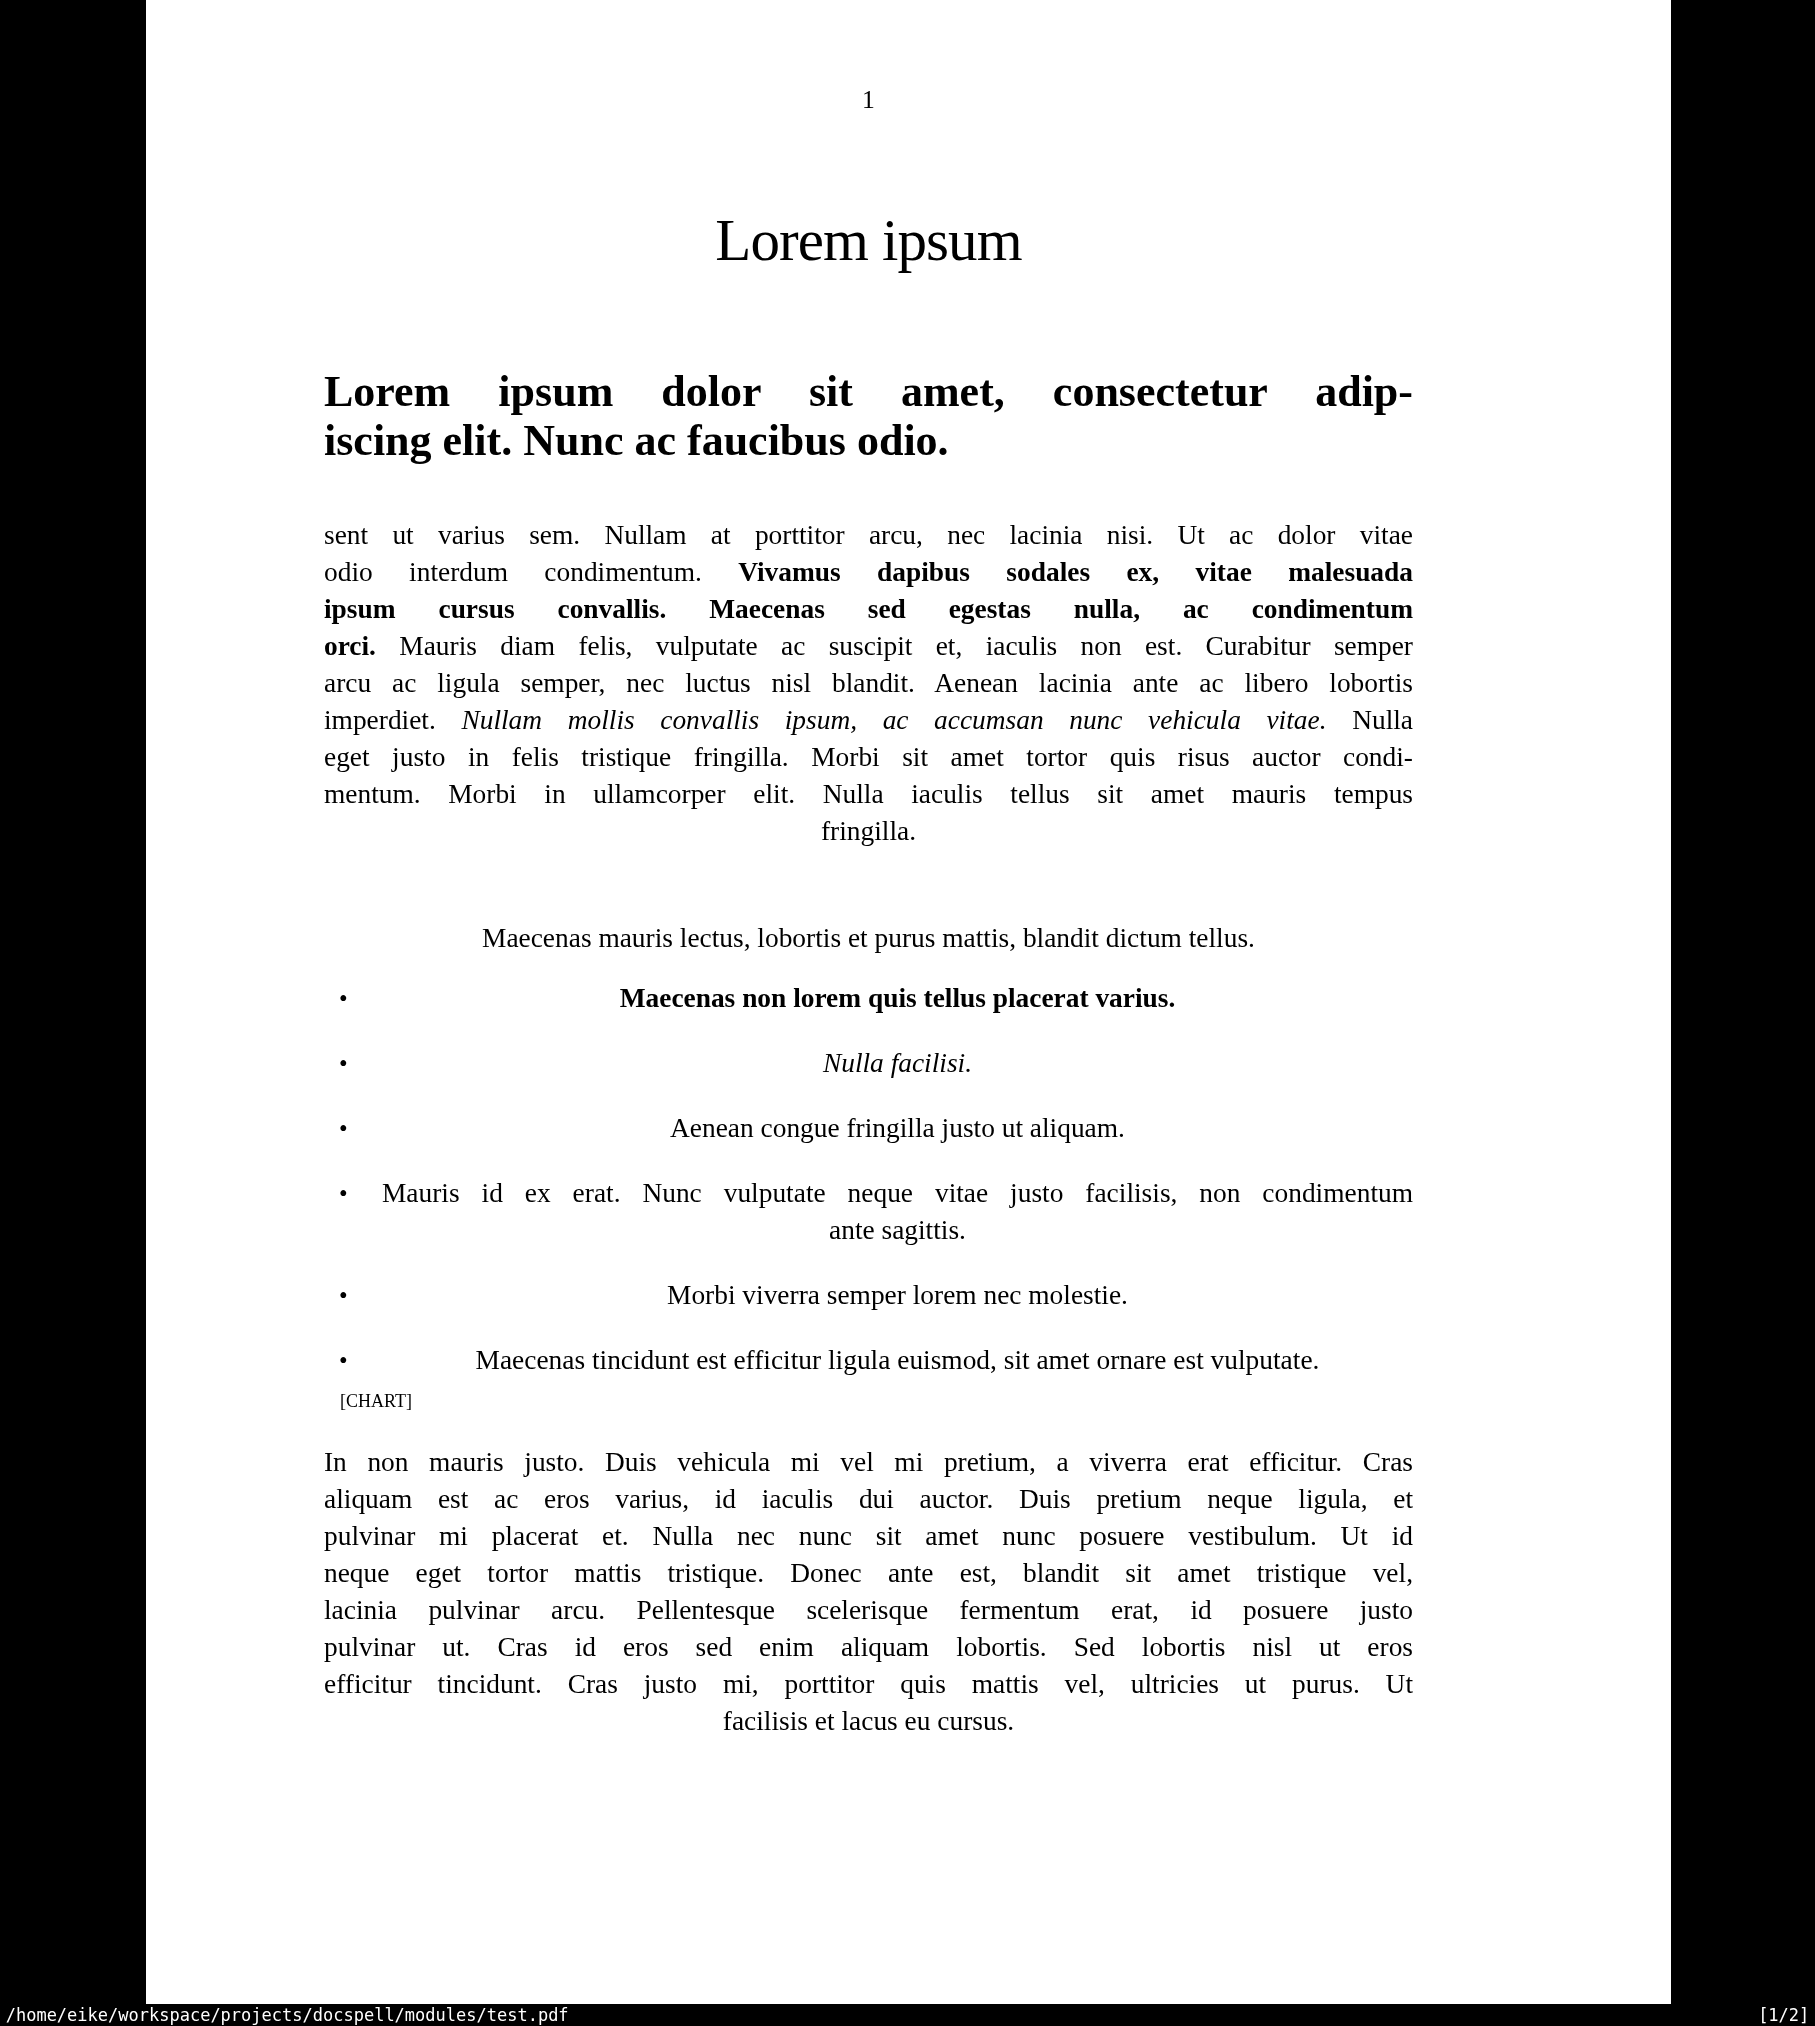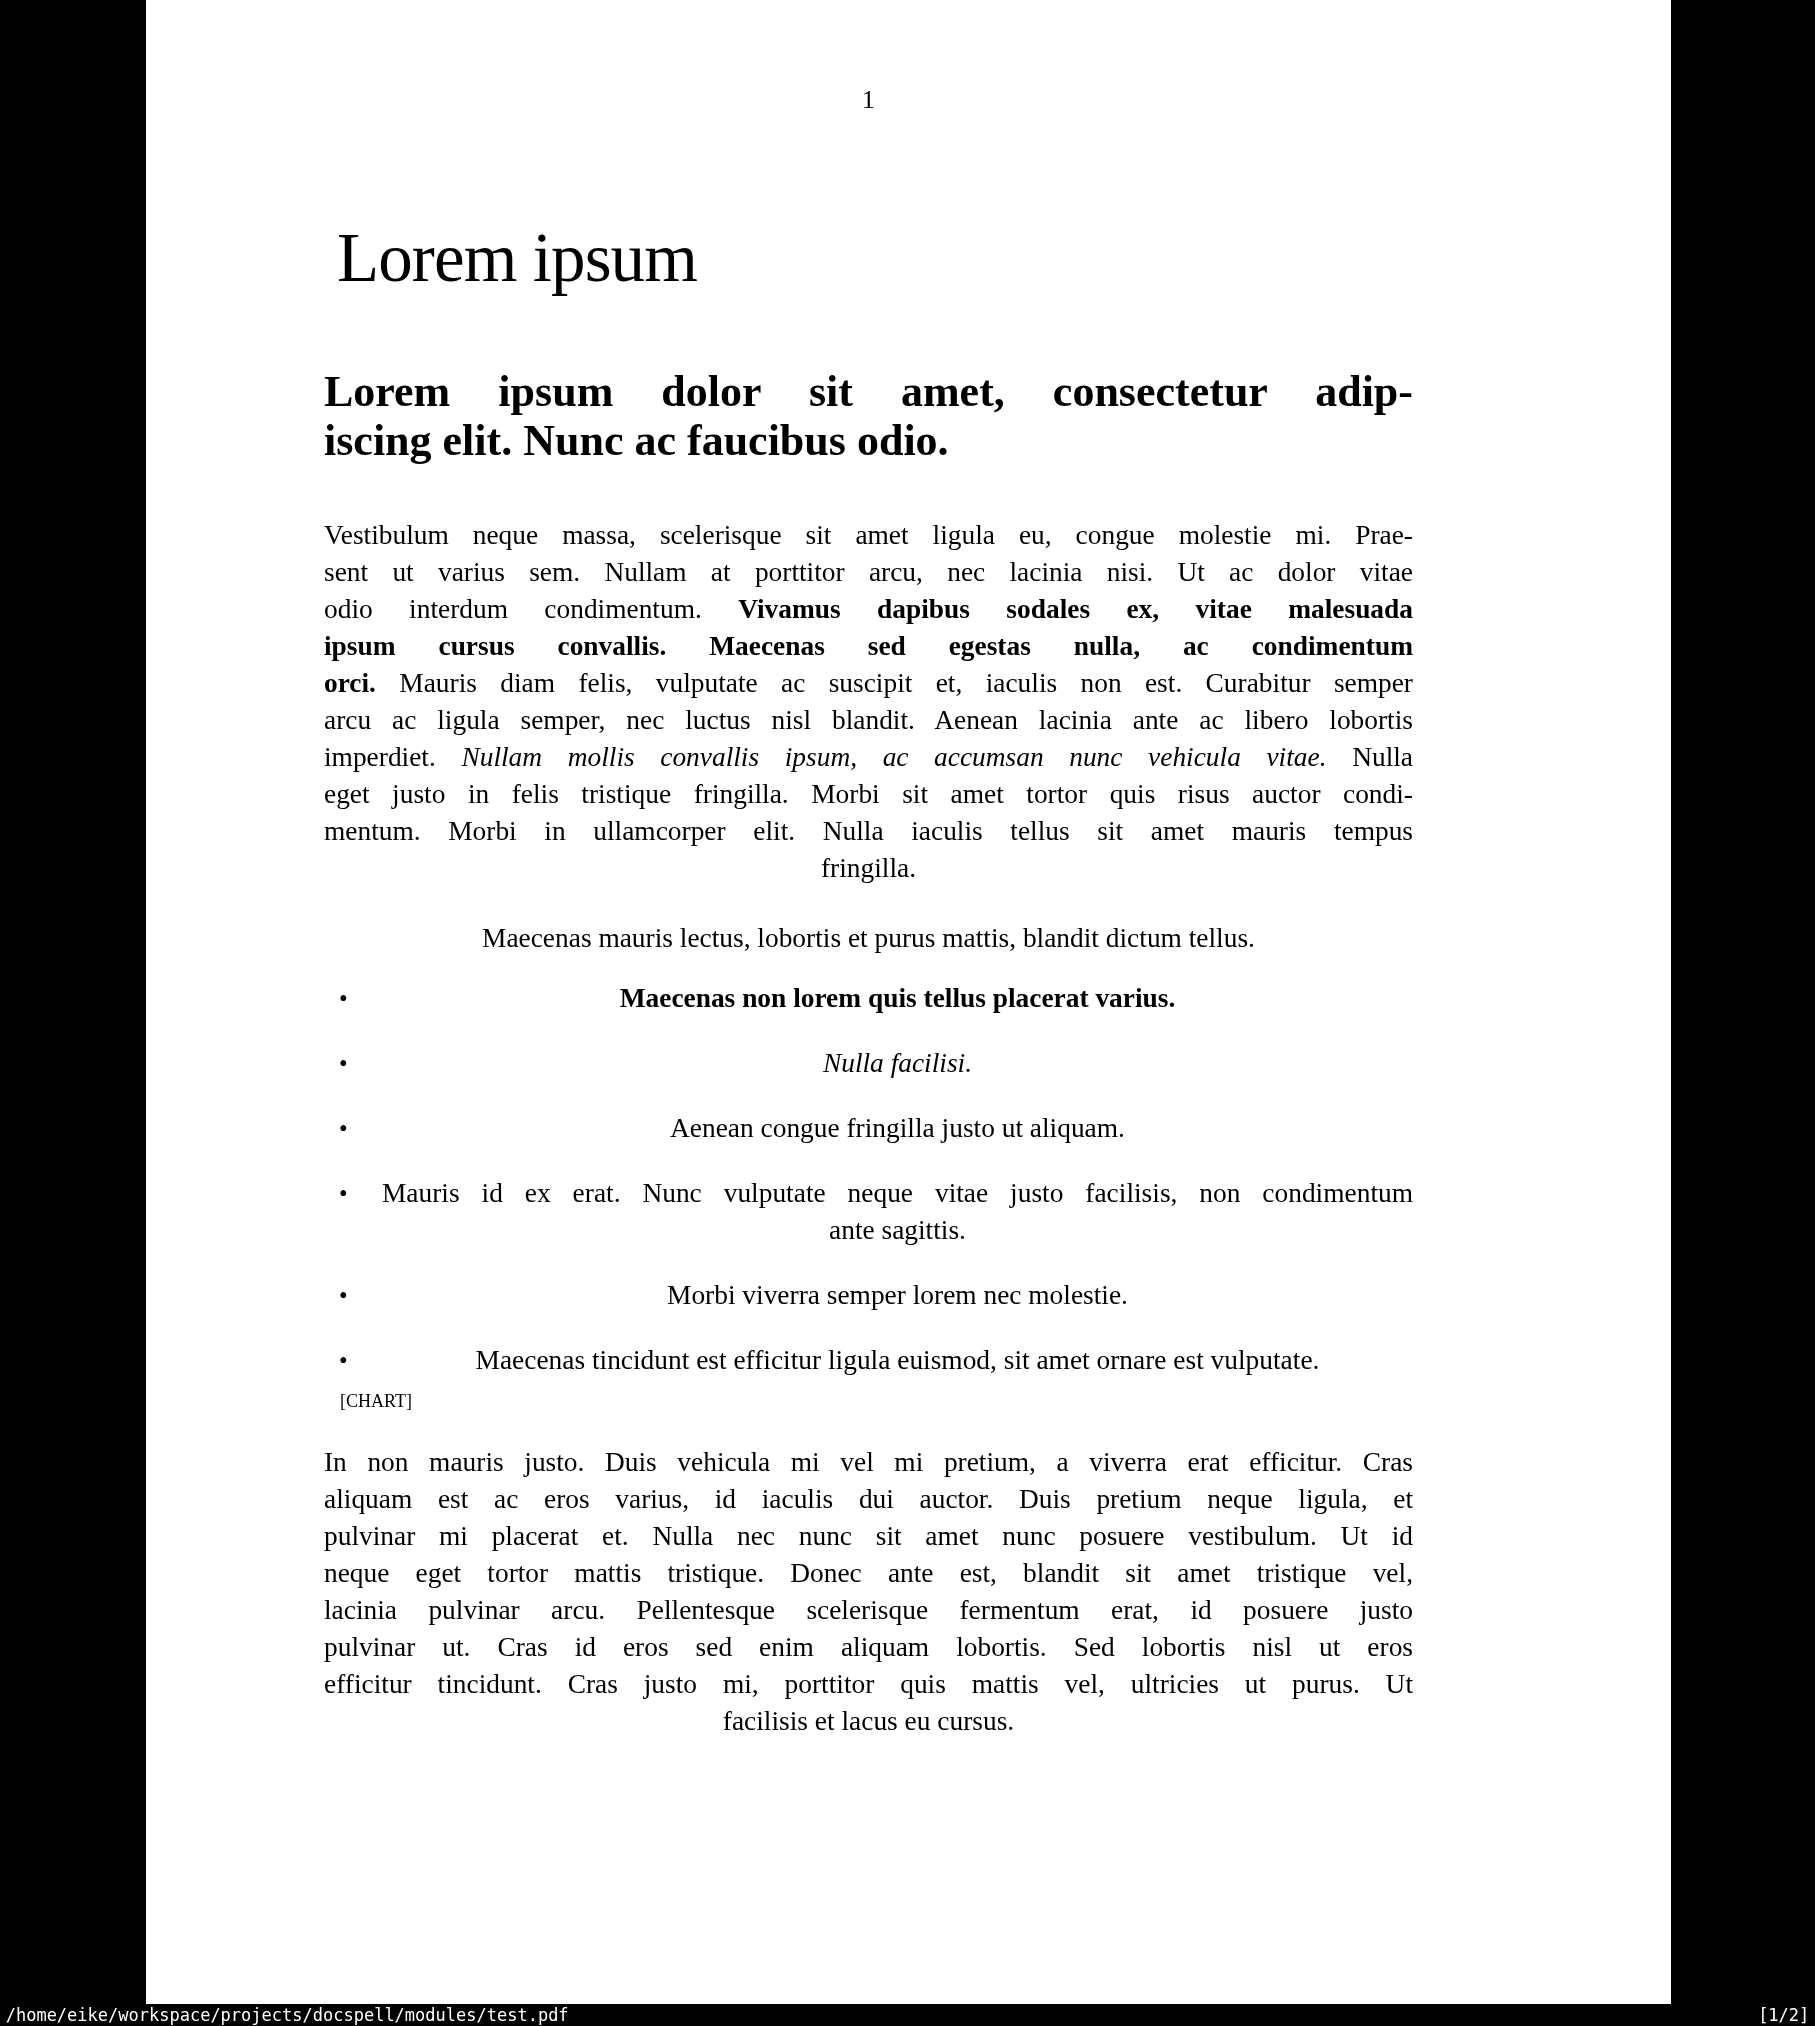--- a/index.html
+++ b/index.html
@@ -22,23 +22,24 @@
     left: 178px;
     width: 1089px;
   }
   .pagenum {
     top: 85px;
     font-size: 25.6px;
     text-align: center;
   }
   .title {
     top: 206px;
-    font-size: 69px;
+    font-size: 59px;
     font-weight: normal;
-    margin: 13px;
+    margin: 0;
+    text-align: center;
     letter-spacing: -0.9px;
   }
   .heading {
     top: 367px;
     font-size: 44px;
     font-weight: bold;
     line-height: 49px;
     letter-spacing: 0px;
   }
   .para {
@@ -103,21 +104,20 @@
   <div class="content abs pagenum">1</div>
 
   <h1 class="content abs title">Lorem ipsum</h1>
 
   <div class="content abs heading">
     <div class="hline just">Lorem ipsum dolor sit amet, consectetur adip-</div>
     <div class="hline">iscing elit. Nunc ac faucibus odio.</div>
   </div>
 
   <div class="content abs para p1">
-      <div class="tline just"><span>Vestibulum neque massa, scelerisque sit amet ligula eu, congue molestie mi. Prae-</span></div>
       <div class="tline just"><span>sent ut varius sem. Nullam at porttitor arcu, nec lacinia nisi. Ut ac dolor vitae</span></div>
       <div class="tline just"><span>odio interdum condimentum. </span><span class="b">Vivamus dapibus sodales ex, vitae malesuada</span></div>
       <div class="tline just"><span class="b">ipsum cursus convallis. Maecenas sed egestas nulla, ac condimentum</span></div>
       <div class="tline just"><span class="b">orci.</span><span> Mauris diam felis, vulputate ac suscipit et, iaculis non est. Curabitur semper</span></div>
       <div class="tline just"><span>arcu ac ligula semper, nec luctus nisl blandit. Aenean lacinia ante ac libero lobortis</span></div>
       <div class="tline just"><span>imperdiet. </span><span class="i">Nullam mollis convallis ipsum, ac accumsan nunc vehicula vitae.</span><span> Nulla</span></div>
       <div class="tline just"><span>eget justo in felis tristique fringilla. Morbi sit amet tortor quis risus auctor condi-</span></div>
       <div class="tline just"><span>mentum. Morbi in ullamcorper elit. Nulla iaculis tellus sit amet mauris tempus</span></div>
       <div class="tline"><span>fringilla.</span></div>
     </div>

